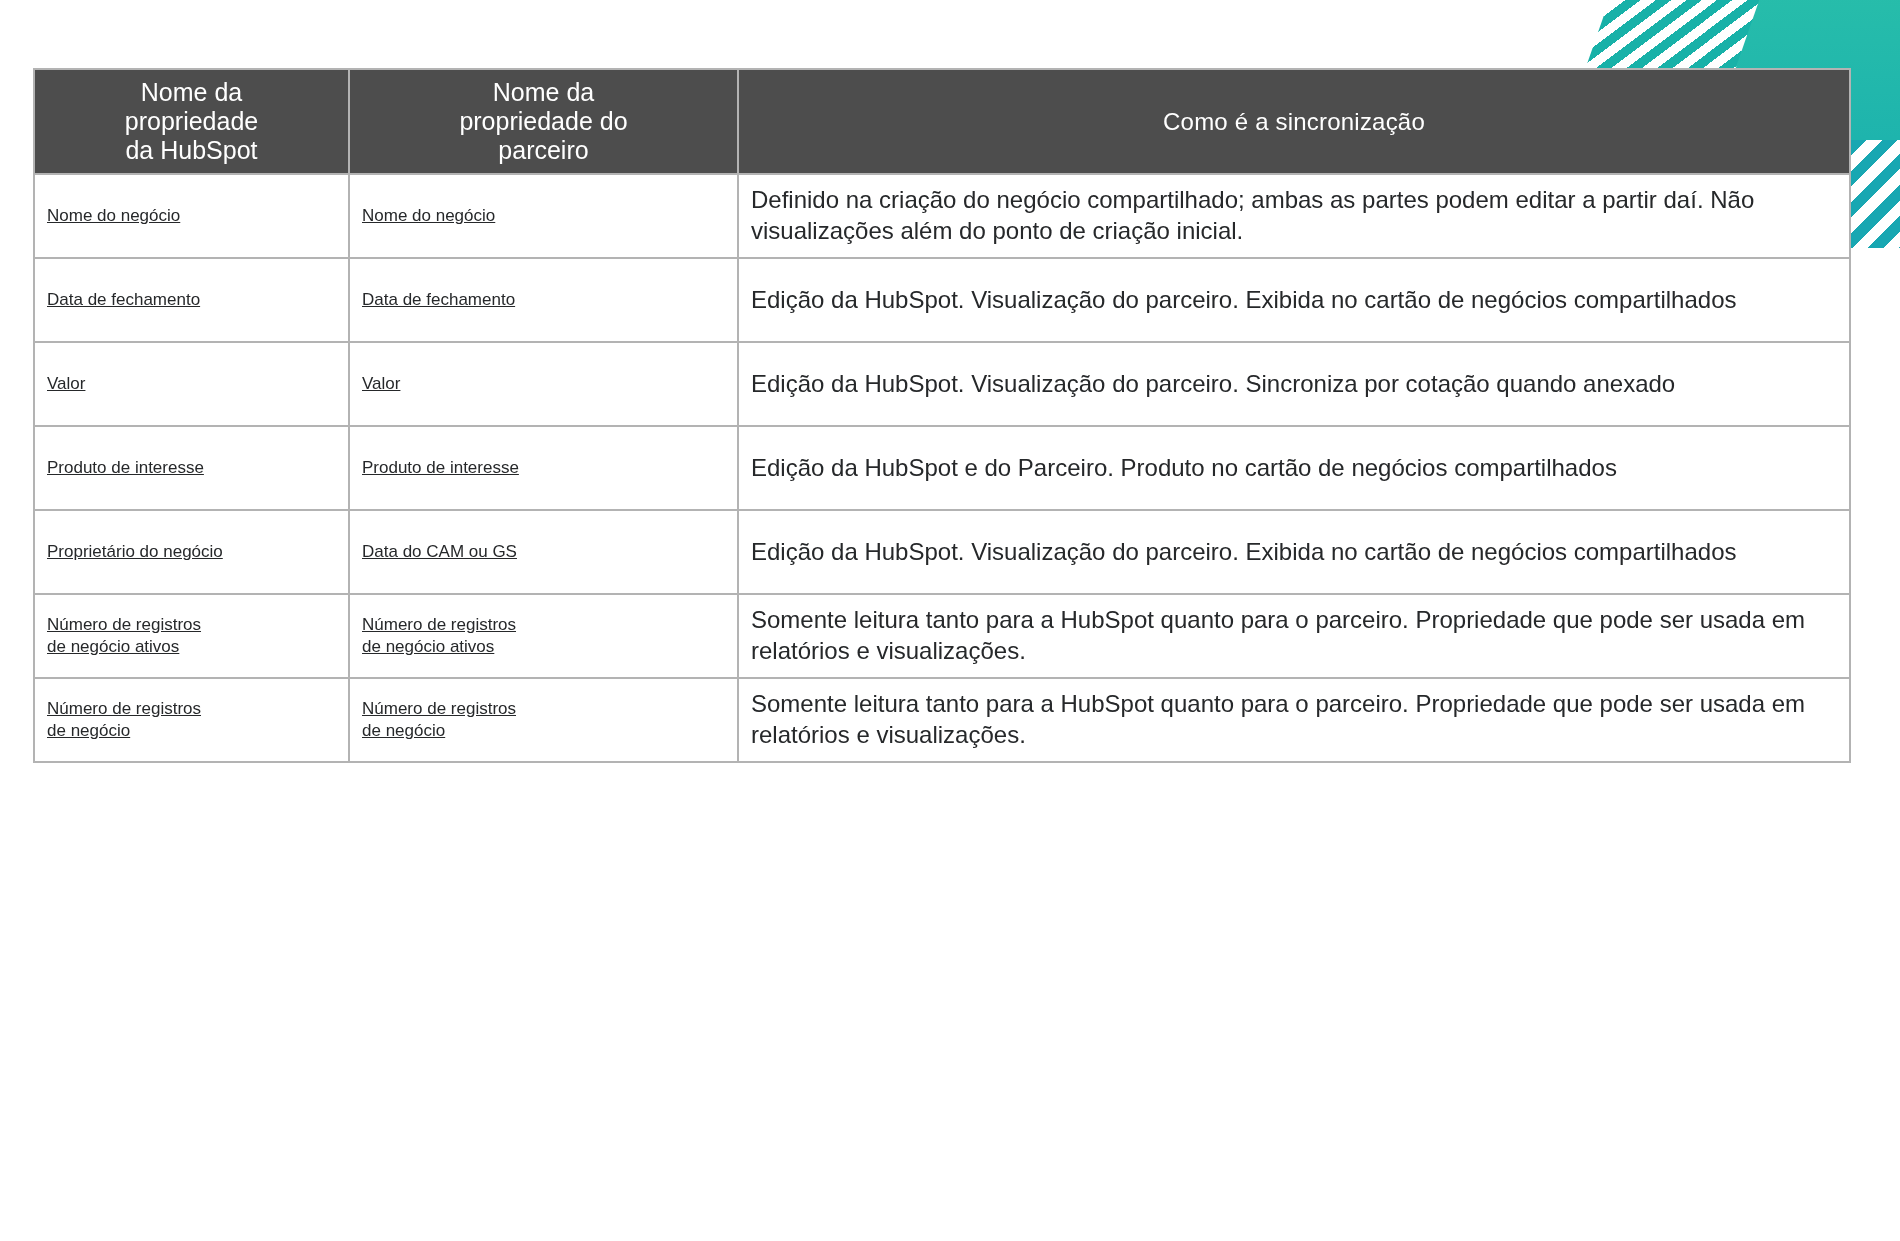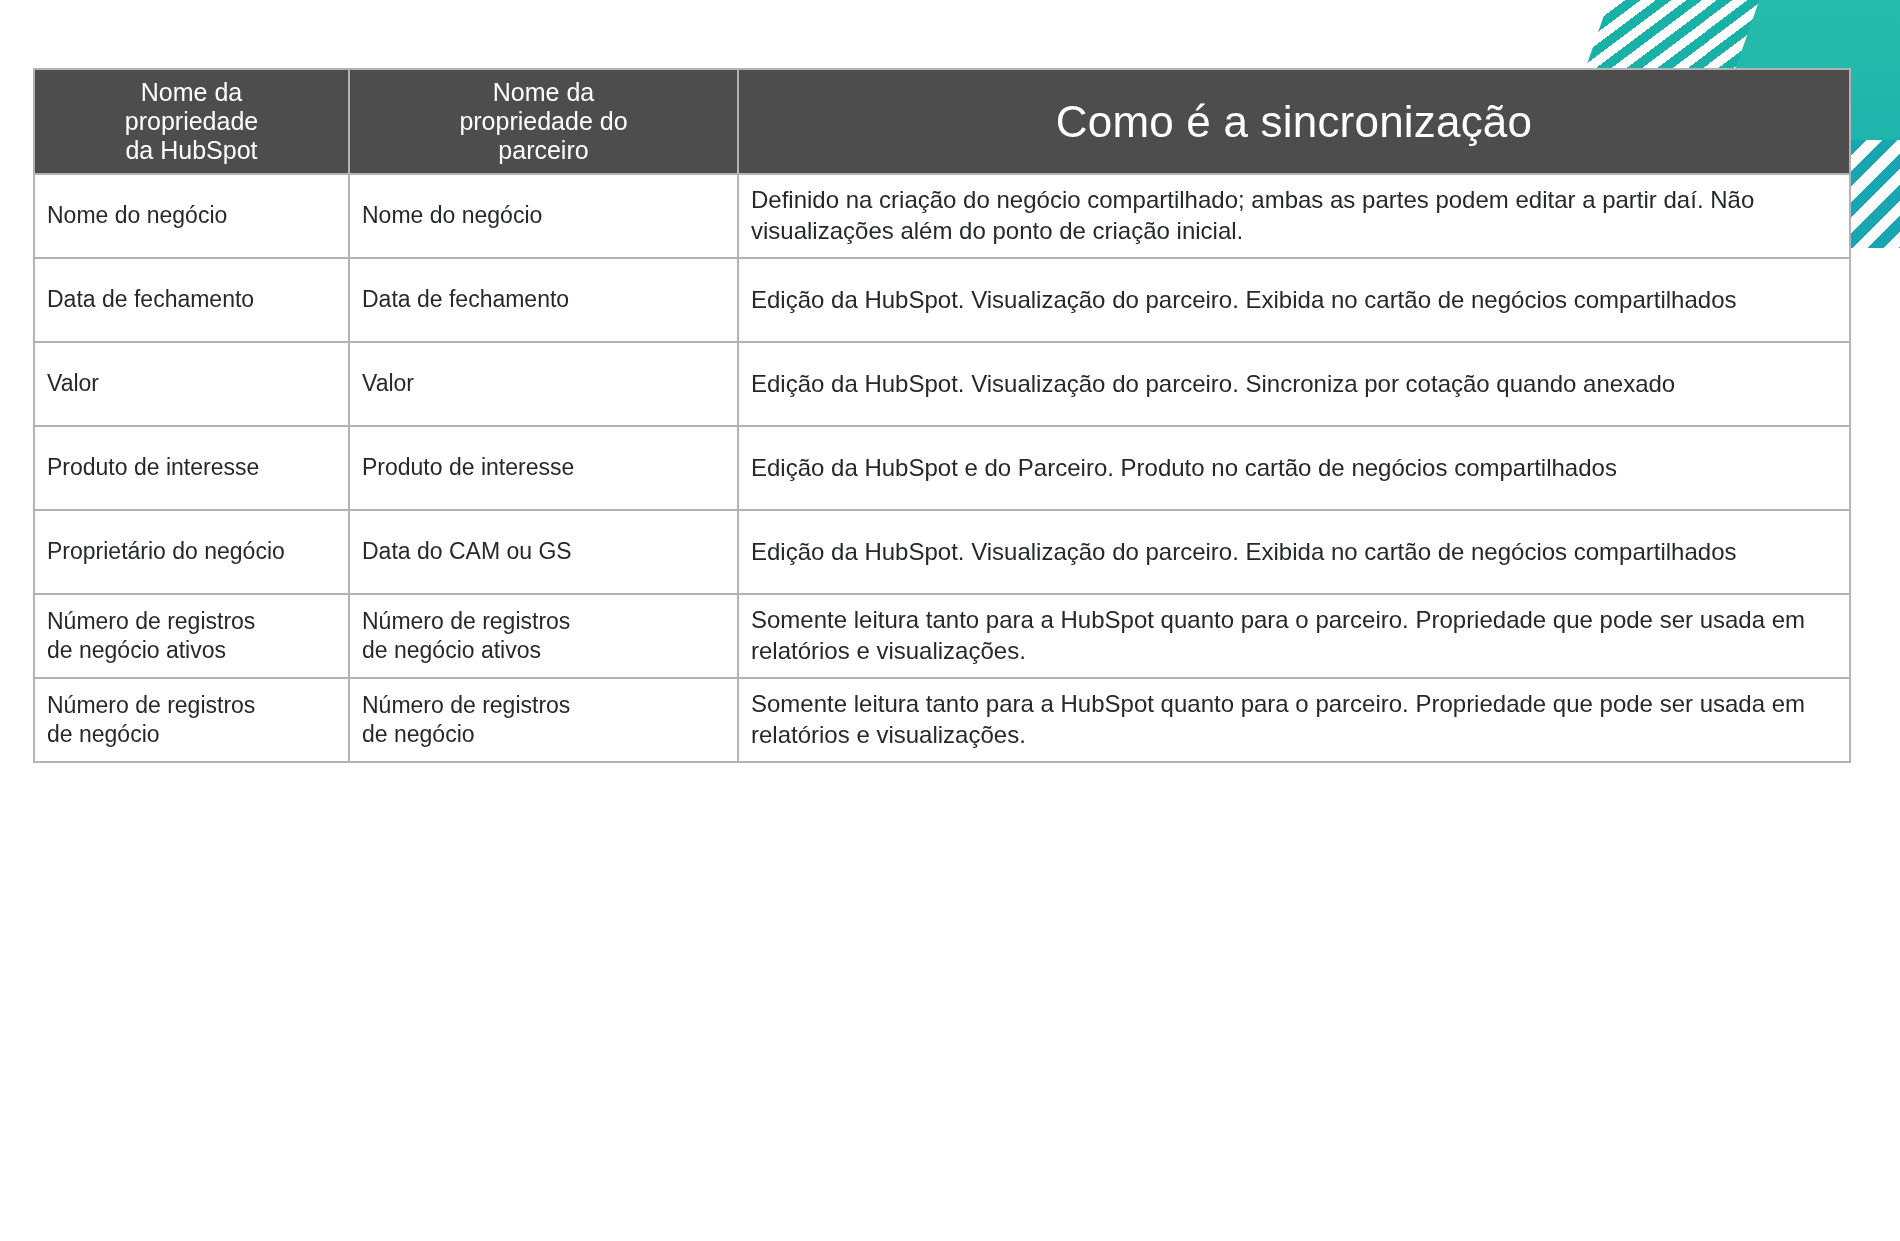--- a/index.html
+++ b/index.html
@@ -98,30 +98,31 @@
     background: #4d4d4d;
     color: #ffffff;
     font-weight: normal;
     text-align: center;
     padding: 8px 10px;
     height: 86px;
     box-sizing: border-box;
     line-height: 1.16;
   }
   th.h-small { font-size: 25px; }
-  th.h-big   { font-size: 44px; letter-spacing: 0.2px; }
+  th.h-big   { font-size: 24px; letter-spacing: 0.2px; }
 
   table.sync-table tbody td {
     color: #26282a;
     padding: 10px 12px;
     line-height: 1.28;
   }
   td.col-a, td.col-b {
-    font-size: 23px;
+    font-size: 17px;
     padding-left: 13px;
+    text-decoration: underline;
   }
   td.col-c {
     font-size: 24px;
     padding-left: 11px;
   }
   .rowtall { height: 84px; }
   .cell-text { display: block; white-space: pre-line; }
 </style>
 </head>
 <body>

